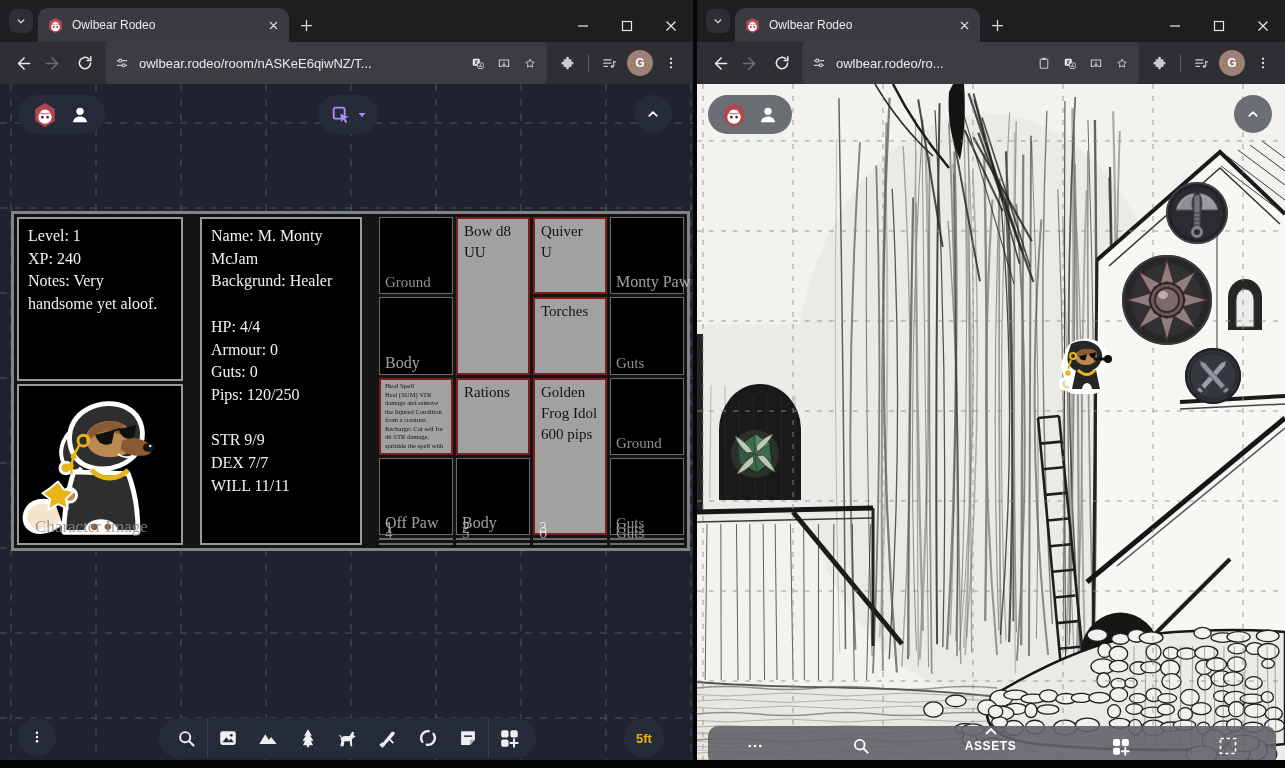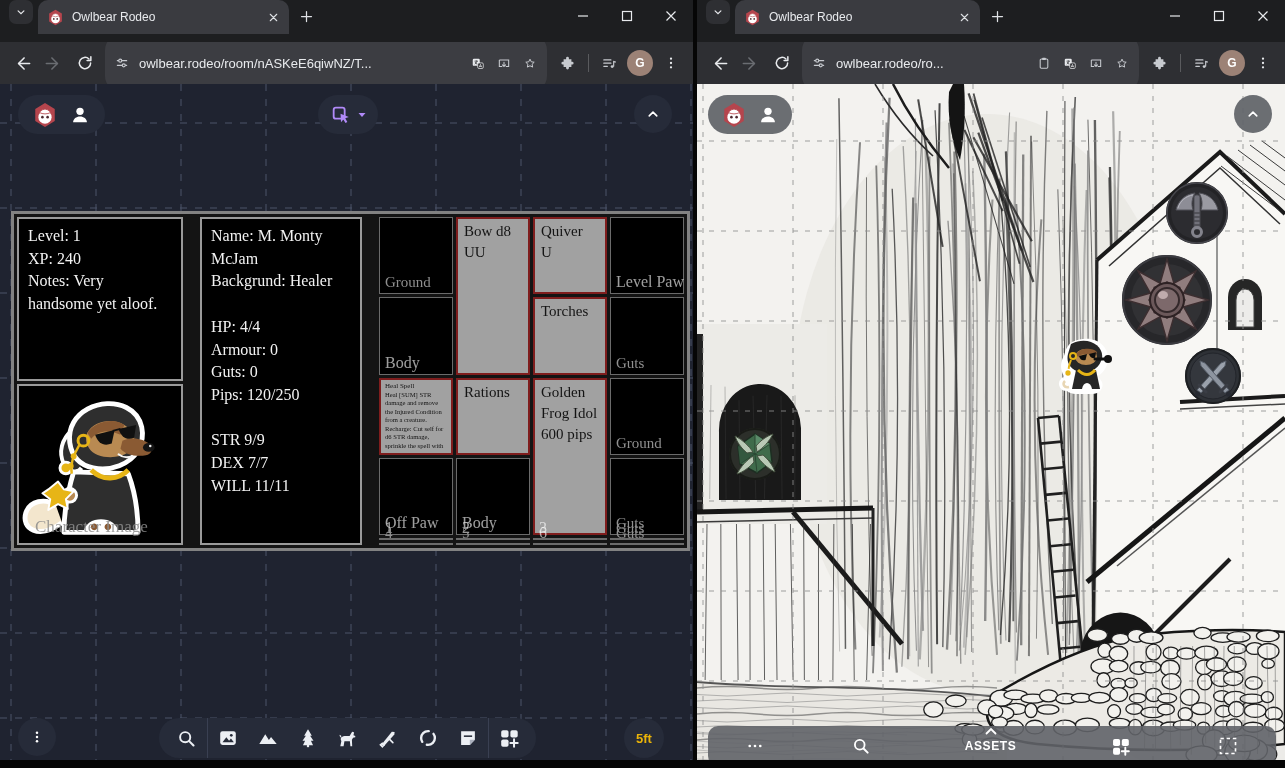--- a/index.html
+++ b/index.html
@@ -1,19 +1,19 @@
 <!DOCTYPE html>
 <html><head>
 <meta charset="utf-8">
 <style>
   html,body{margin:0;padding:0}
   body{width:1285px;height:768px;background:#060606;font-family:"Liberation Sans",sans-serif;overflow:hidden;position:relative}
   .bwin{position:absolute;top:0;background:#1d1e20}
   
-  .tabstrip{height:42px;display:flex;background:#1d1e20;position:relative}
+  .tabstrip{height:42px;display:flex;align-items:flex-end;background:#1d1e20;position:relative}
   .tab-search{width:24px;height:24px;margin:0 5px 9px 9px;border-radius:7px;background:#2e2f33;border:none;display:flex;align-items:center;justify-content:center;padding:0;cursor:pointer}
   .tab{height:34px;background:#3a3b40;border-radius:10px 10px 0 0;display:flex;align-items:center;padding:0 9px;gap:8px;cursor:pointer}
   .tab-title{color:#e8eaed;font-size:12px;flex:1;white-space:nowrap;overflow:hidden}
   .tclose,.newtab{background:none;border:none;display:flex;align-items:center;justify-content:center;padding:0;cursor:pointer}
   .newtab{margin:0 0 9px 10px}
   .wincontrols{margin-left:auto;display:flex}
   .wc{width:44px;height:32px;display:flex;align-items:center;justify-content:center;background:none;border:none;cursor:pointer}
   .btoolbar{height:42px;background:#2e2f33;display:flex;align-items:center;padding:0 7px}
   .navbtn{width:31px;height:31px;border-radius:50%;display:flex;align-items:center;justify-content:center;background:none;border:none;flex:none;cursor:pointer}
   .omnibox{flex:1;height:30px;background:#3c3d42;border-radius:15px;display:flex;align-items:center;padding:13px 4px;margin:0 5px;min-width:0;cursor:text}
@@ -251,21 +251,21 @@
         <div class="sline"></div>
         <div class="sline">STR 9/9</div>
         <div class="sline">DEX 7/7</div>
         <div class="sline">WILL 11/11</div>
       </div>
       <div class="inv">
         <div class="cell">
             <span class="cl">Ground</span>
           </div>
         <div class="cell">
-            <span class="cl lt">Level Paw</span>
+            <span class="cl lt">Monty Paw</span>
           </div>
         <div class="cell">
             <span class="cl lt">Body</span>
           </div>
         <div class="cell">
             <span class="cl">Guts</span>
           </div>
         <div class="cell">
             <span class="cl">Ground</span>
           </div>

